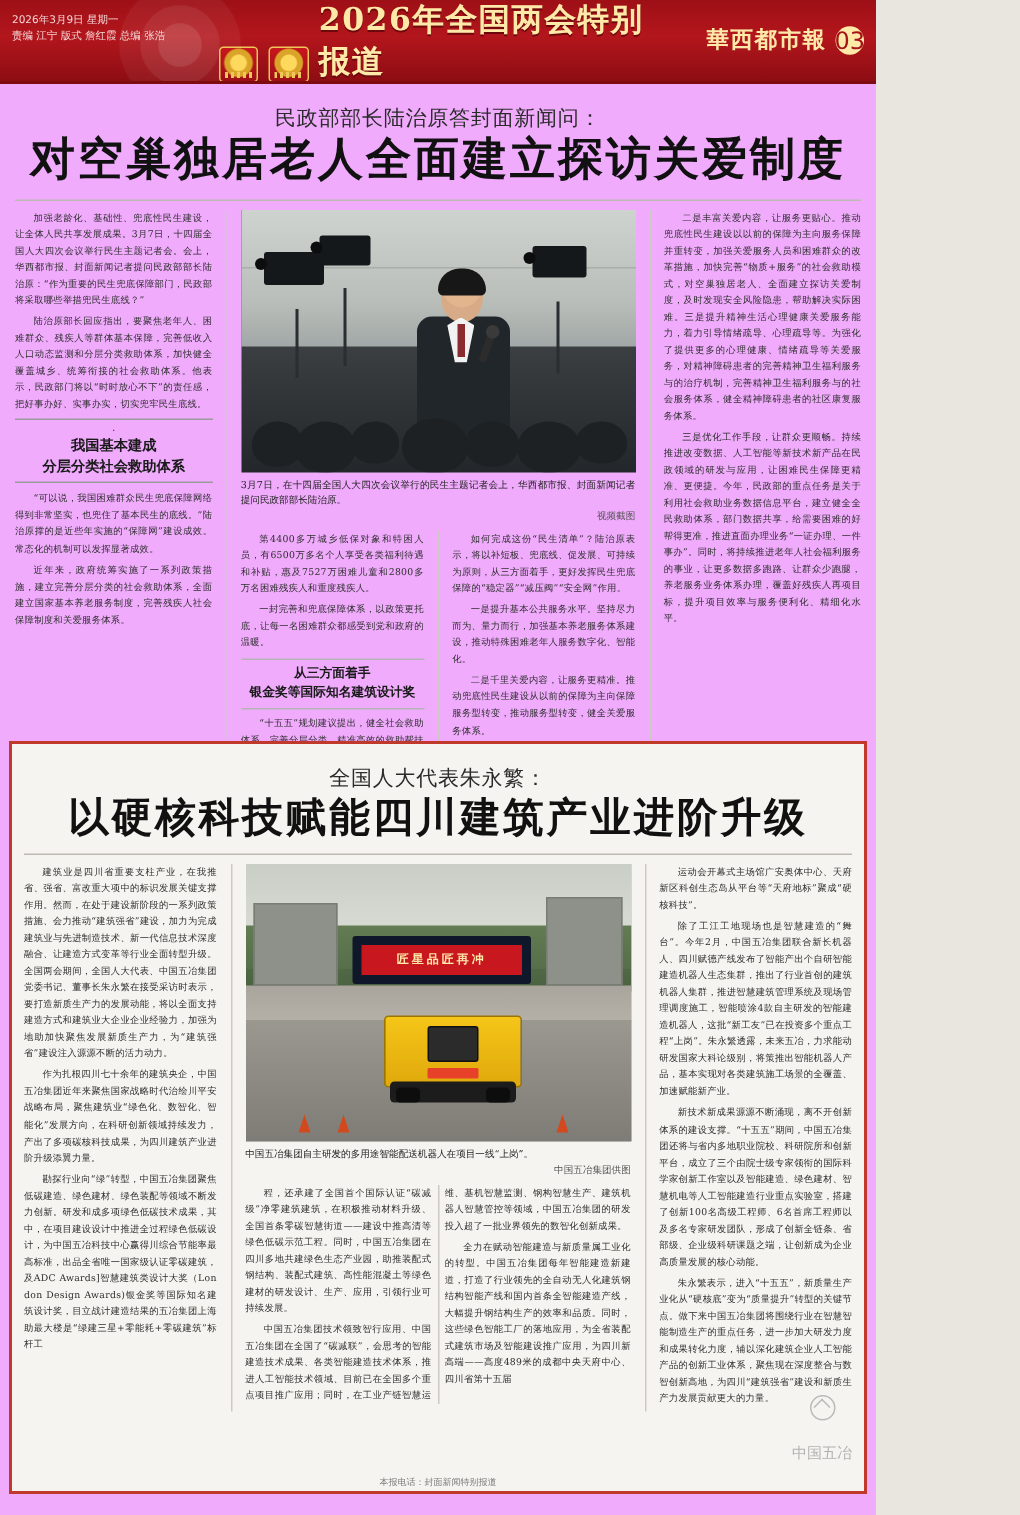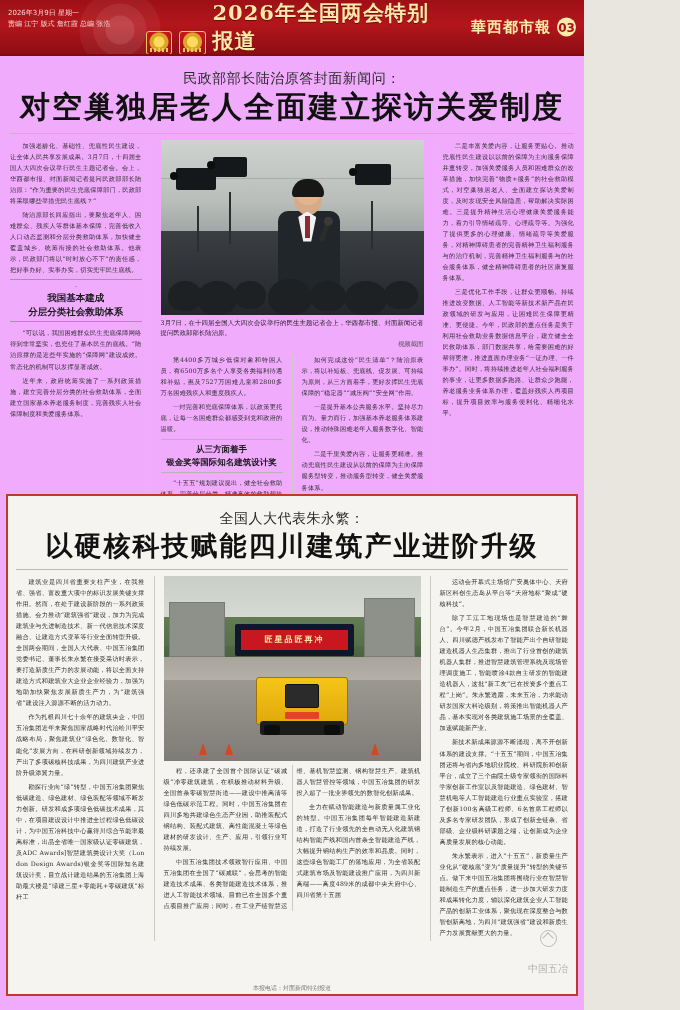--- a/index.html
+++ b/index.html
@@ -65,21 +65,21 @@
     display:flex; align-items:flex-end; gap:6px;
   }
   .paper-name {
     color:#ffe9a8; font-size:15px; font-weight:bold;
     font-family:"DejaVu Serif","Liberation Serif",serif;
     letter-spacing:1px;
   }
   .page-no {
     width:19px; height:19px; border-radius:50%;
     background:#ffe9a8; color:#a5121a;
-    font-size:12px; font-weight:bold;
+    font-size:16px; font-weight:normal;
     display:flex; align-items:center; justify-content:center;
   }
 
   
   .article { padding: 6px 10px 0 10px; position:relative; }
 
   .kicker {
     text-align:center; font-size:14px; color:#2b2b2b;
     font-family:"DejaVu Serif","Liberation Serif",serif;
     letter-spacing:.5px; margin: 8px 0 2px;
@@ -443,20 +443,24 @@
             <div class="r-base">
               <div class="r-wheel" style="left:4px;"></div>
               <div class="r-wheel" style="right:4px;"></div>
             </div>
           </div>
 
           <div class="cone" style="left:14%;"></div>
           <div class="cone" style="left:24%;"></div>
           <div class="cone" style="right:16%;"></div>
         </div>
+        <div class="cap">
+          <span>中国五冶集团自主研发的多用途智能配送机器人在项目一线“上岗”。</span>
+          <span class="credit">中国五冶集团供图</span>
+        </div>
 
         <div class="body-text" style="margin-top:4px; column-count:2; column-gap:9px; column-rule:1px solid #cdcac4;">
           <p>程，还承建了全国首个国际认证“碳减级”净零建筑建筑，在积极推动材料升级、全国首条零碳智慧街道——建设中推高清等绿色低碳示范工程。同时，中国五冶集团在四川多地共建绿色生态产业园，助推装配式钢结构、装配式建筑、高性能混凝土等绿色建材的研发设计、生产、应用，引领行业可持续发展。</p>
           <p>中国五冶集团技术领致智行应用、中国五冶集团在全国了“碳减联”，会思考的智能建造技术成果、各类智能建造技术体系，推进人工智能技术领域、目前已在全国多个重点项目推广应用；同时，在工业产链智慧运维、基机智慧监测、钢构智慧生产、建筑机器人智慧管控等领域，中国五冶集团的研发投入超了一批业界领先的数智化创新成果。</p>
           <p>全力在赋动智能建造与新质量属工业化的转型。中国五冶集团每年智能建造新建道，打造了行业领先的全自动无人化建筑钢结构智能产线和国内首条全智能建造产线，大幅提升钢结构生产的效率和品质。同时，这些绿色智能工厂的落地应用，为全省装配式建筑市场及智能建设推广应用，为四川新高端——高度489米的成都中央天府中心、四川省第十五届</p>
         </div>
       </div>
 
       <div class="vline"></div>
 

